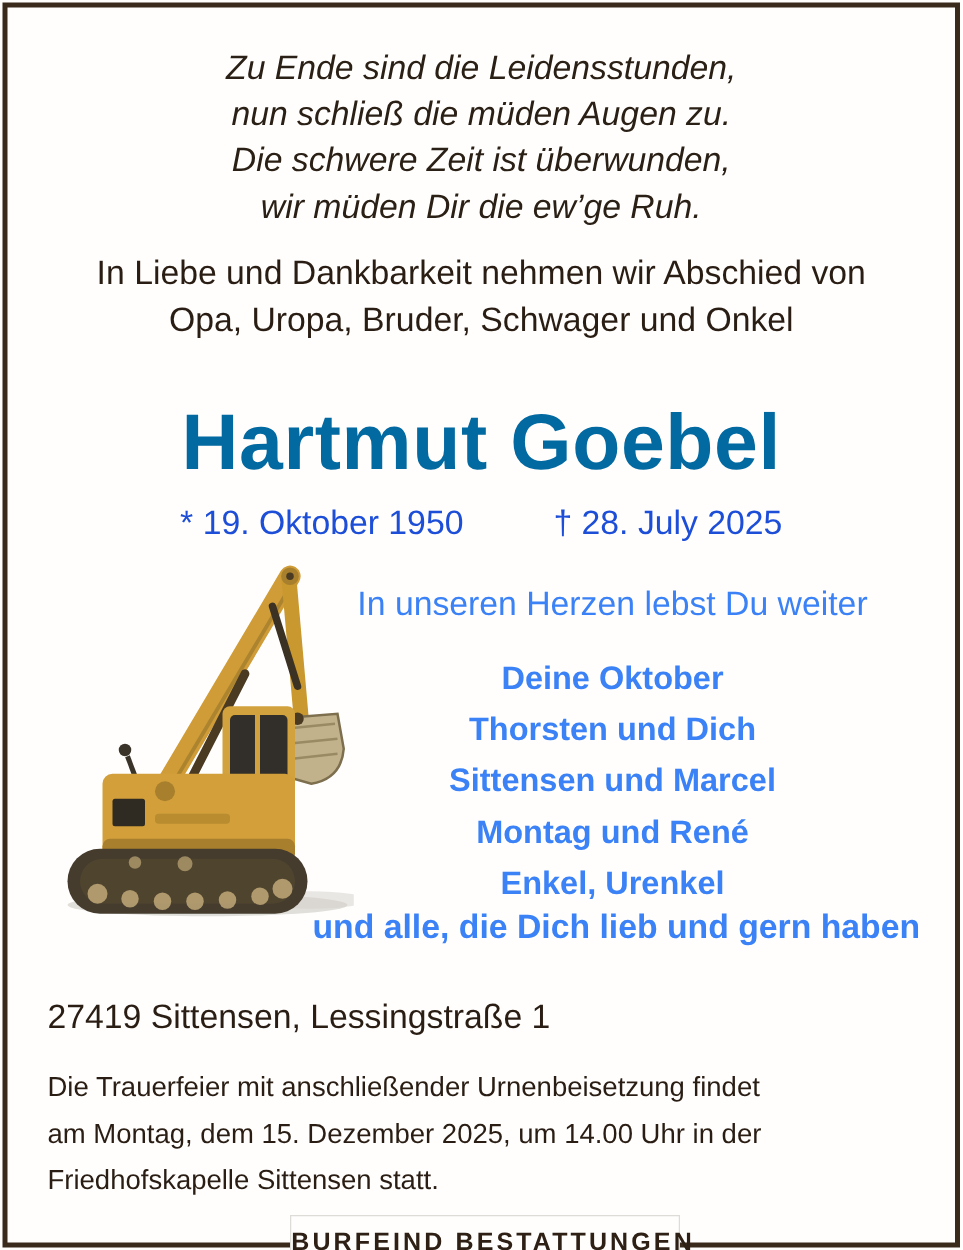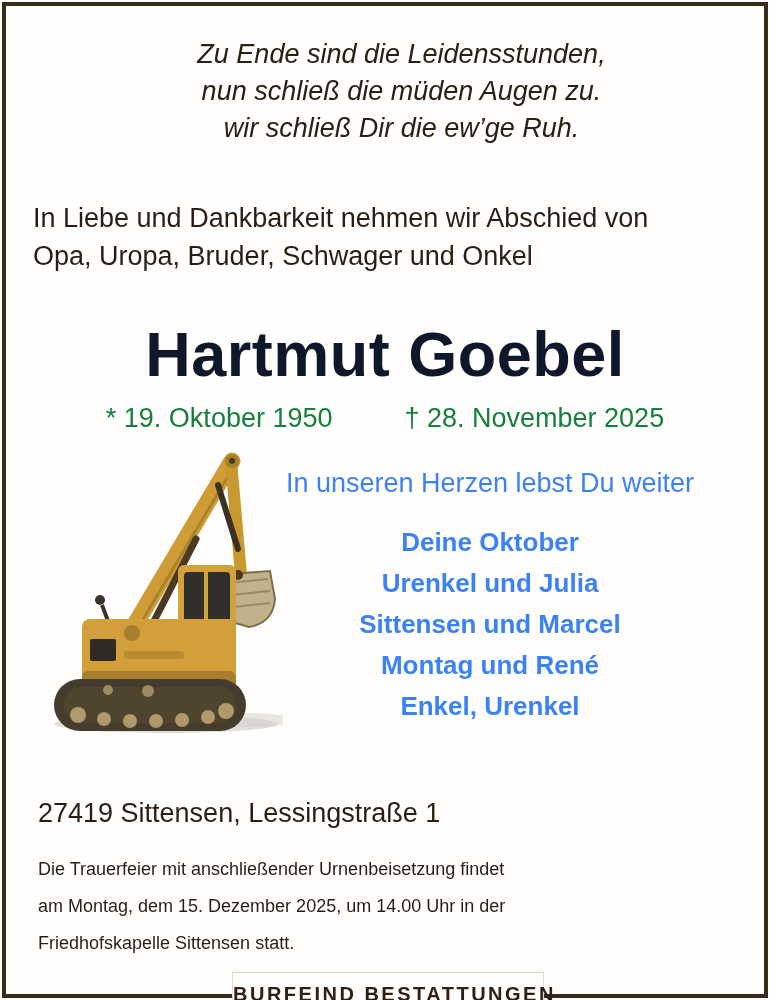--- a/index.html
+++ b/index.html
@@ -27,44 +27,45 @@
     text-align: center;
     font-style: italic;
     font-size: 27px;
     line-height: 37px;
     color: #2b2015;
   }
 
   .intro {
     position: absolute;
     top: 199px; left: 0; right: 0;
+    text-align: center;
     font-size: 27px;
     line-height: 38px;
     color: #2a1e14;
   }
-  .intro div, .poem div { white-space: nowrap; margin-left: 33px; }
+  .intro div, .poem div { white-space: nowrap; }
 
   .name {
     position: absolute;
     top: 318px; left: 0; right: 0;
     text-align: center;
     font-size: 63px;
     font-weight: bold;
     letter-spacing: 0.5px;
-    color: #0f172a;
+    color: #0369a1;
   }
 
   .dates {
     position: absolute;
     top: 403px; left: 0; right: 0;
     display: flex;
     justify-content: center;
     gap: 72px;
     font-size: 27px;
-    color: #15803d;
+    color: #1d4ed8;
     white-space: nowrap;
   }
 
   .photo {
     position: absolute;
     left: 48px; top: 443px;
     width: 235px; height: 292px;
   }
 
   .right-col {
@@ -86,21 +87,21 @@
   .address {
     position: absolute;
     left: 38px; top: 798px;
     font-size: 27px;
     white-space: nowrap;
   }
 
   .funeral {
     position: absolute;
     left: 38px; top: 851px;
-    font-size: 18px;
+    font-size: 22px;
     line-height: 37px;
   }
   .funeral div { white-space: nowrap; }
 
   .logo-box {
     position: absolute;
     left: 232px; top: 972px;
     width: 312px; height: 60px;
     background: #fffefc;
     border: 1px solid #dedcd6;
@@ -115,33 +116,34 @@
   }
 </style>
 </head>
 <body>
 
 <div class="page">
 
   <div class="poem">
     <div>Zu Ende sind die Leidensstunden,</div>
     <div>nun schließ die müden Augen zu.</div>
-    <div>wir schließ Dir die ew’ge Ruh.</div>
+    <div>Die schwere Zeit ist überwunden,</div>
+    <div>wir müden Dir die ew’ge Ruh.</div>
   </div>
 
   <div class="intro">
     <div>In Liebe und Dankbarkeit nehmen wir Abschied von</div>
     <div>Opa, Uropa, Bruder, Schwager und Onkel</div>
   </div>
 
   <div class="name">Hartmut Goebel</div>
 
   <div class="dates">
     <span>* 19. Oktober 1950</span>
-    <span>† 28. November 2025</span>
+    <span>† 28. July 2025</span>
   </div>
 
   <svg class="photo" viewBox="0 0 235 292" xmlns="http://www.w3.org/2000/svg">
 
     <ellipse cx="118" cy="281" rx="112" ry="9" fill="#c9c5be" opacity="0.55"></ellipse>
     <ellipse cx="200" cy="277" rx="45" ry="7" fill="#d4d0c9" opacity="0.5"></ellipse>
 
     <line x1="82" y1="190" x2="184" y2="18" stroke="#cf9c38" stroke-width="17" stroke-linecap="round"></line>
     <line x1="88" y1="188" x2="188" y2="20" stroke="#8a6a24" stroke-width="3" opacity="0.5"></line>
 
@@ -182,25 +184,26 @@
     <circle cx="160" cy="274" r="7" fill="#bfa878" opacity="0.85"></circle>
     <circle cx="178" cy="268" r="8" fill="#bfa878" opacity="0.85"></circle>
     <circle cx="100" cy="248" r="6" fill="#bfa878" opacity="0.7"></circle>
     <circle cx="60" cy="247" r="5" fill="#bfa878" opacity="0.7"></circle>
   </svg>
 
   <div class="right-col herzen">In unseren Herzen lebst Du weiter</div>
 
   <div class="right-col mourners">
     <div>Deine Oktober</div>
-    <div>Urenkel und Julia</div>
+    <div>Thorsten und Dich</div>
     <div>Sittensen und Marcel</div>
     <div>Montag und René</div>
     <div>Enkel, Urenkel</div>
   </div>
+  <div class="right-col mourners-closing">und alle, die Dich lieb und gern haben</div>
 
   <div class="address">27419 Sittensen, Lessingstraße 1</div>
 
   <div class="funeral">
     <div>Die Trauerfeier mit anschließender Urnenbeisetzung findet</div>
     <div>am Montag, dem 15. Dezember 2025, um 14.00 Uhr in der</div>
     <div>Friedhofskapelle Sittensen statt.</div>
   </div>
 
   <div class="frame"></div>

